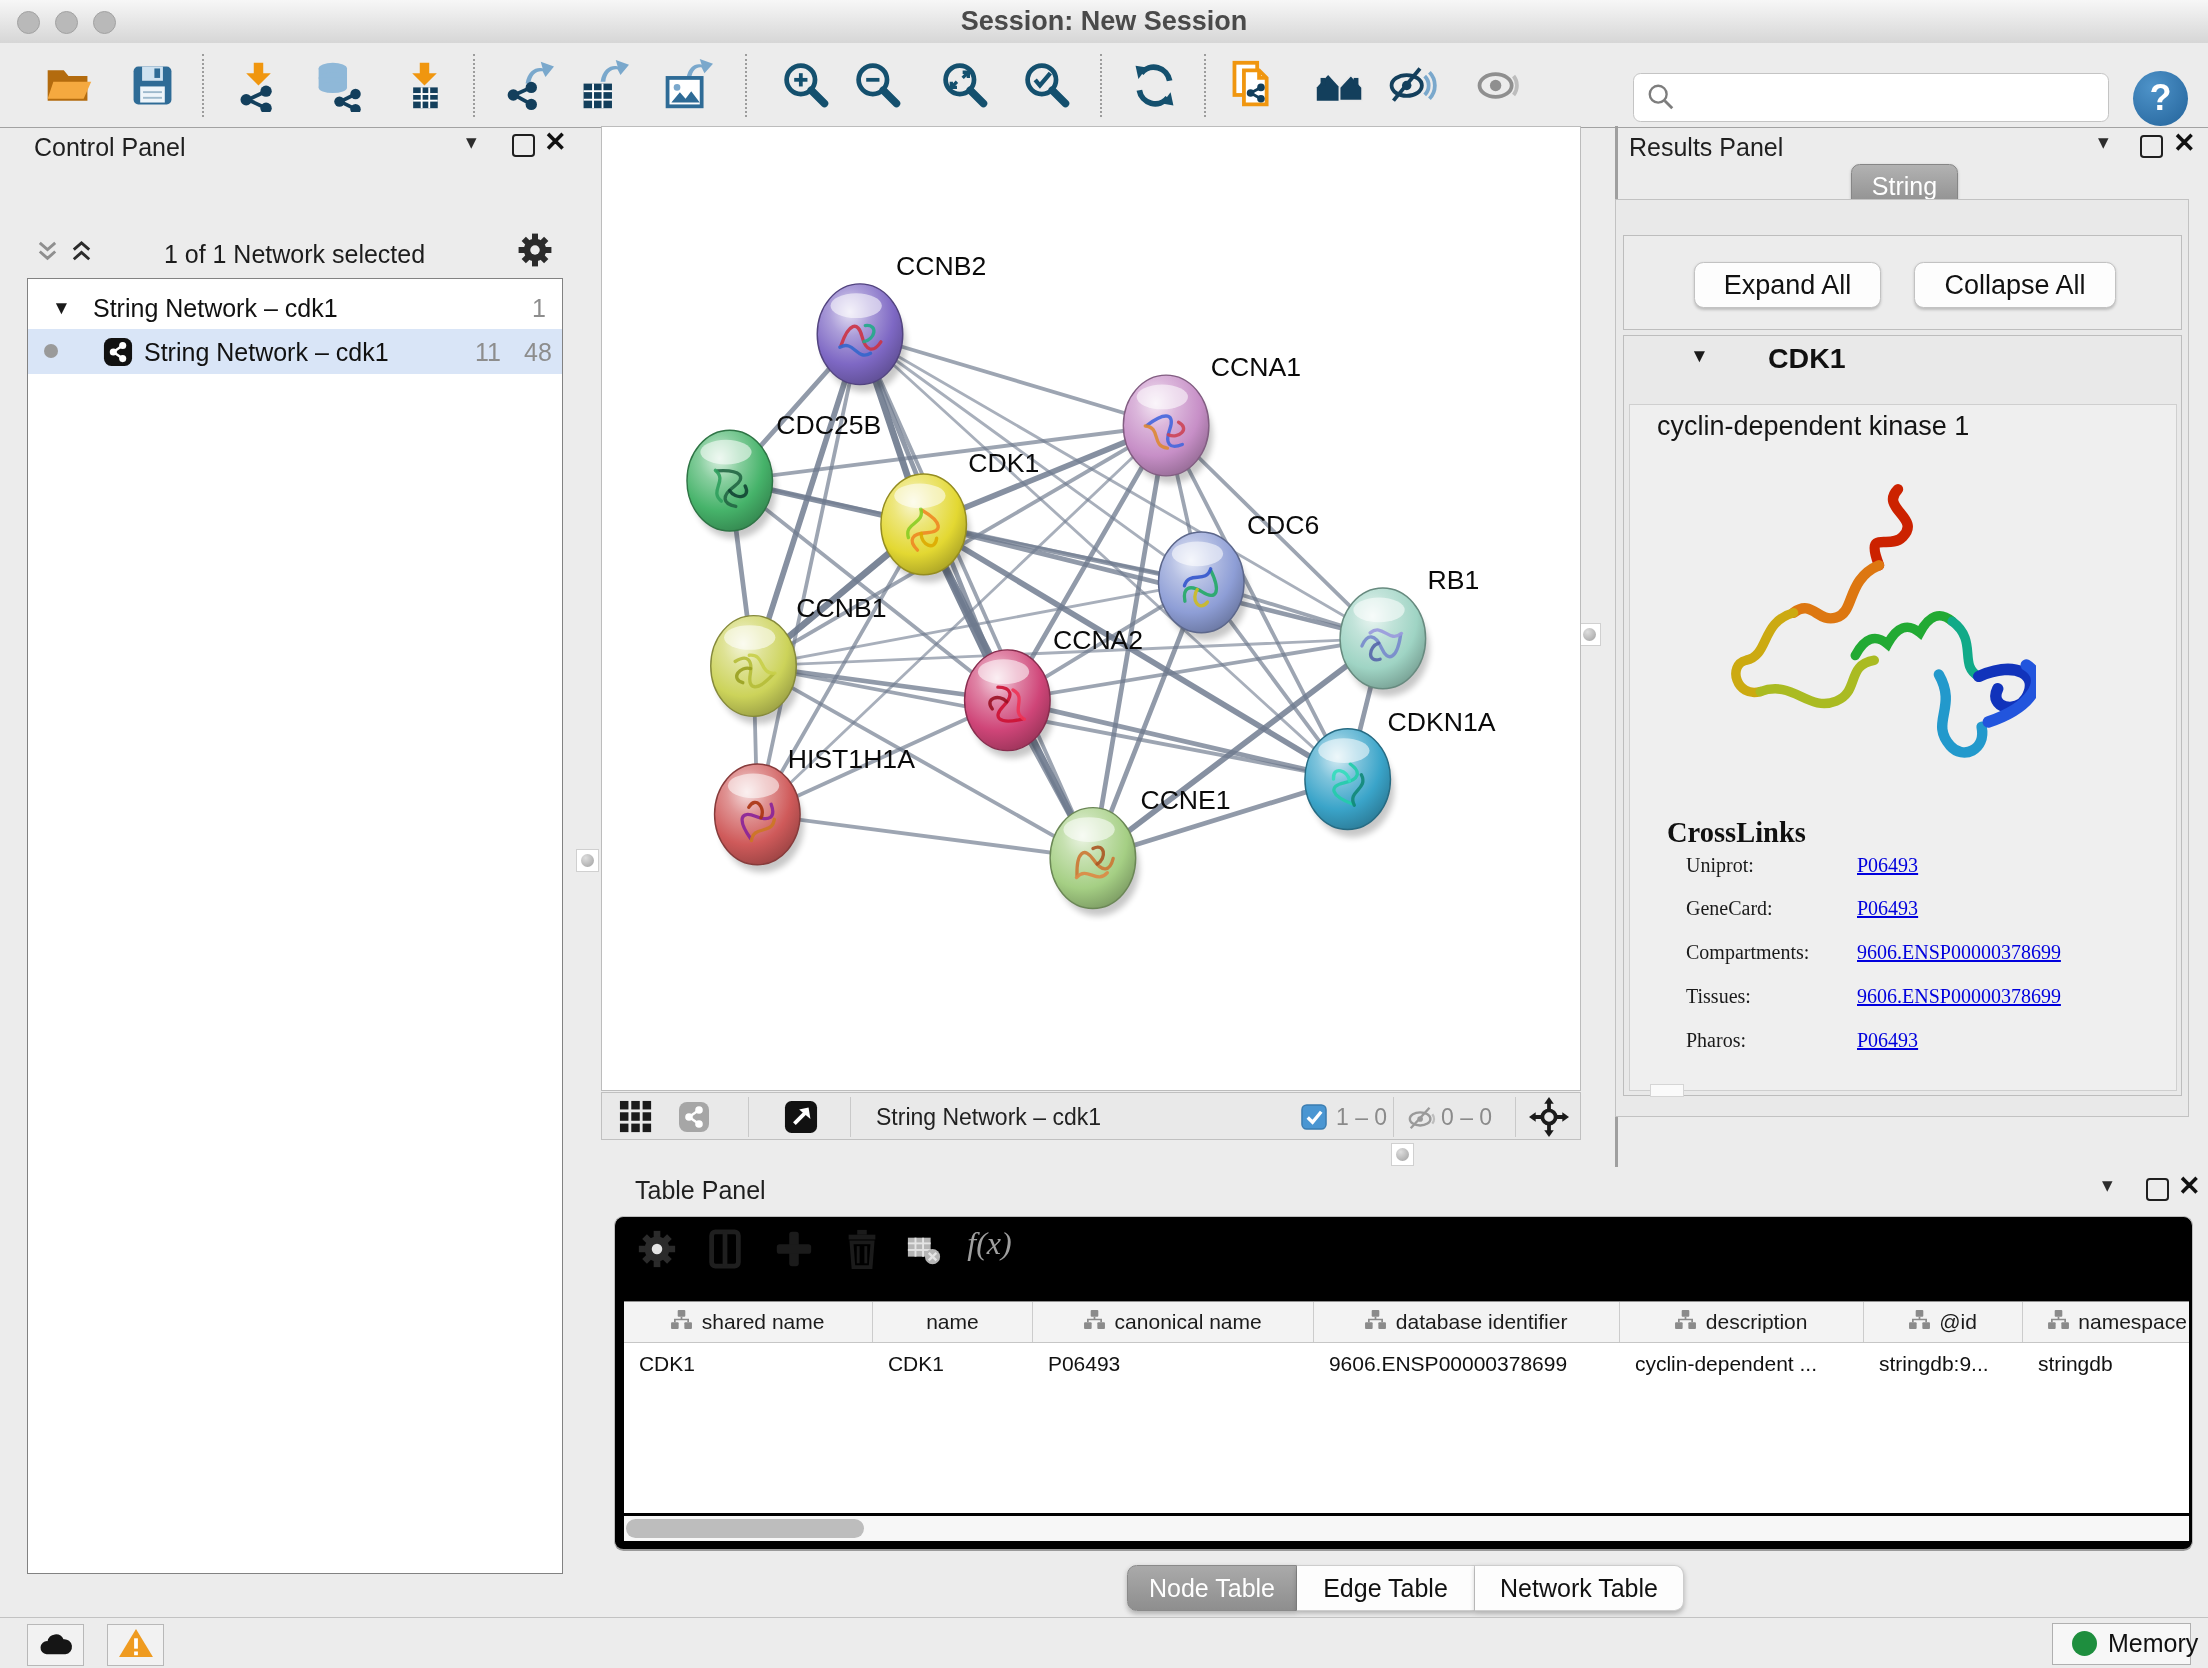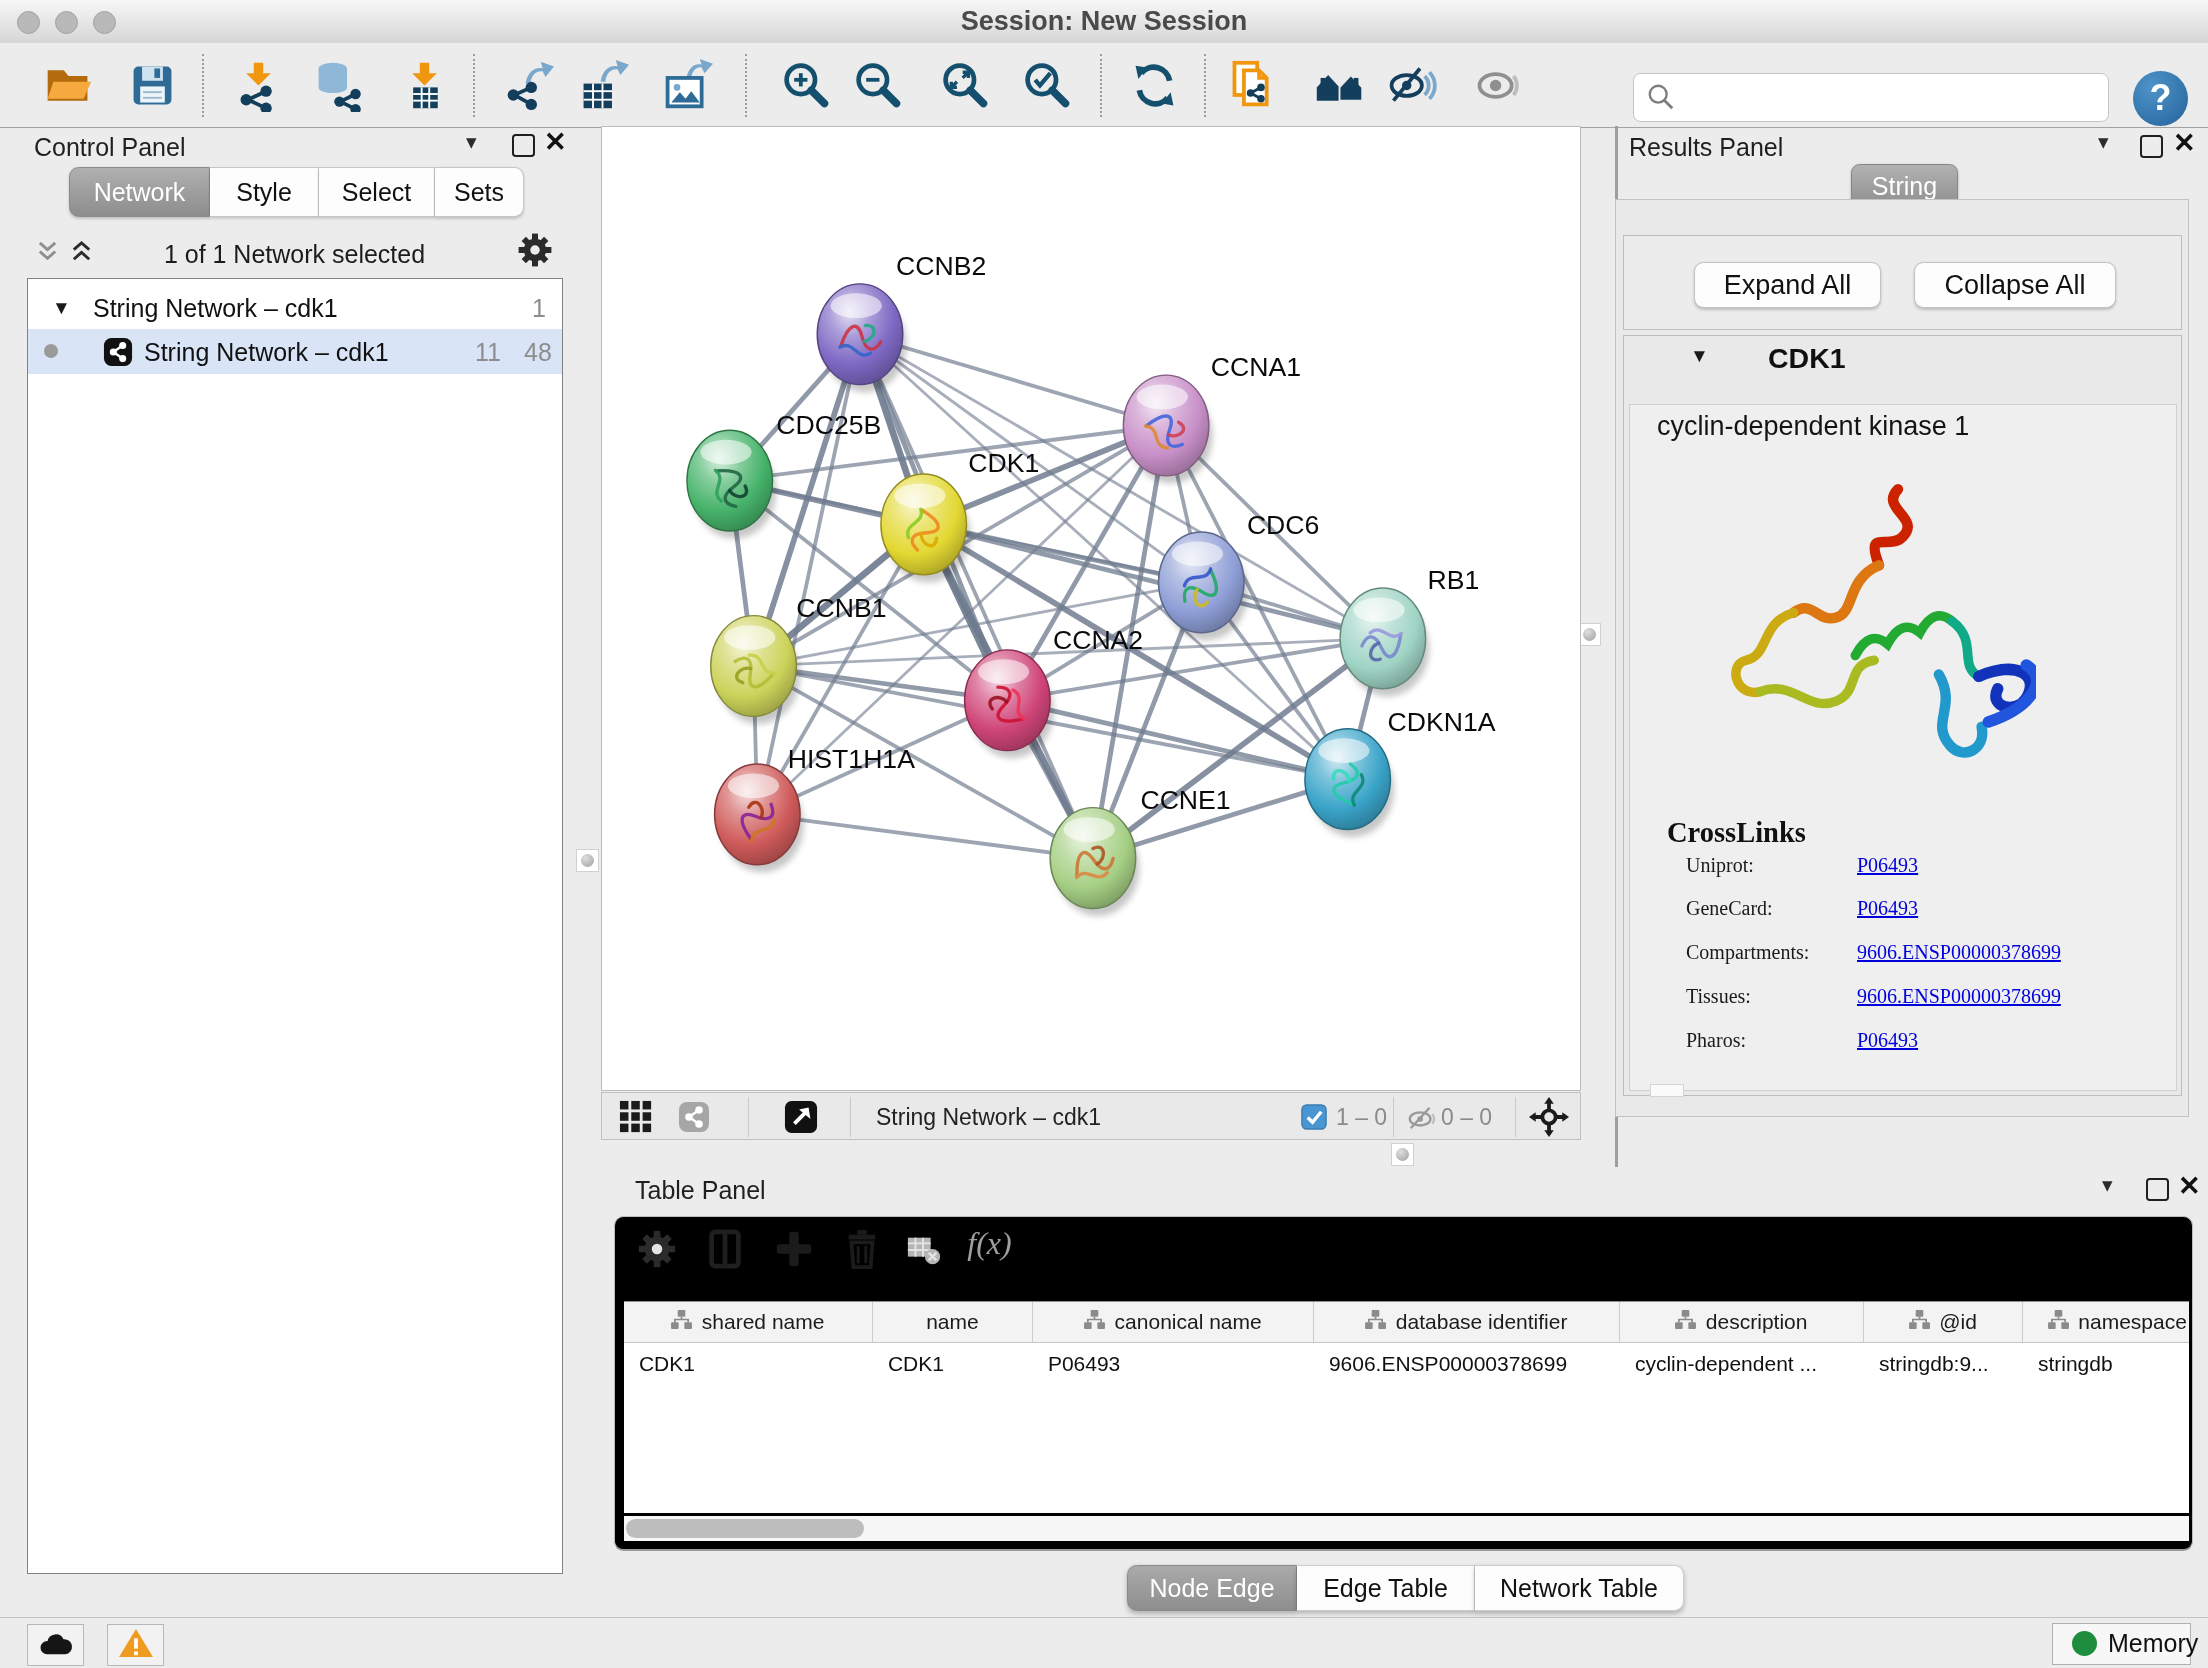--- a/index.html
+++ b/index.html
@@ -276,26 +276,20 @@
   </span>
   <div class="help-btn">?</div>
 </div>
 
 <div class="control-panel">
   <div class="panel-title abs" style="left:34px;top:6.7px">Control Panel</div>
   <span class="wc-tri abs" style="left:466px;top:3.8px">▾</span>
   <span class="wc-box abs" style="left:512px;top:7.6px"></span>
   <span class="wc-x abs" style="left:544px;top:0px">✕</span>
 
-  <div class="cp-tabs">
-    <div class="tab selected" style="width:139px">Network</div>
-    <div class="tab" style="width:108px">Style</div>
-    <div class="tab" style="width:115px">Select</div>
-    <div class="tab" style="width:88px">Sets</div>
-  </div>
 
   <span class="abs" style="left:34px;top:112px">
     <svg width="27" height="27" viewBox="0 0 28 28">
         <path d="M6 5 l8 7 8-7 M6 14 l8 7 8-7" stroke="#8f8f8f" stroke-width="3" fill="none"></path>
       </svg>
   </span>
   <span class="abs" style="left:68px;top:112px">
     <svg width="27" height="27" viewBox="0 0 28 28">
         <path d="M6 12 l8-7 8 7 M6 22 l8-7 8 7" stroke="#2b2b2b" stroke-width="3" fill="none"></path>
       </svg>
@@ -844,21 +838,21 @@
             <div class="td" style="width: 190px;">stringdb</div>
           </div>
         </div>
     </div>
     <div class="tp-scroll">
         <div class="tp-thumb"></div>
       </div>
   </div>
 
   <div class="tp-tabs">
-    <div class="tp-tab selected" style="width:168px">Node Edge</div>
+    <div class="tp-tab selected" style="width:168px">Node Table</div>
     <div class="tp-tab" style="width:177px">Edge Table</div>
     <div class="tp-tab" style="width:208px">Network Table</div>
   </div>
 </div>
 
 <div class="statusbar">
   <div class="sb-btn" style="left:27px">
     <span>
       <svg width="38" height="30" viewBox="0 0 40 32">
           <path d="M10 28 a7 7 0 0 1 1-14 a9 9 0 0 1 17-2 a6.5 6.5 0 0 1 2 16 Z" fill="#151515"></path>

